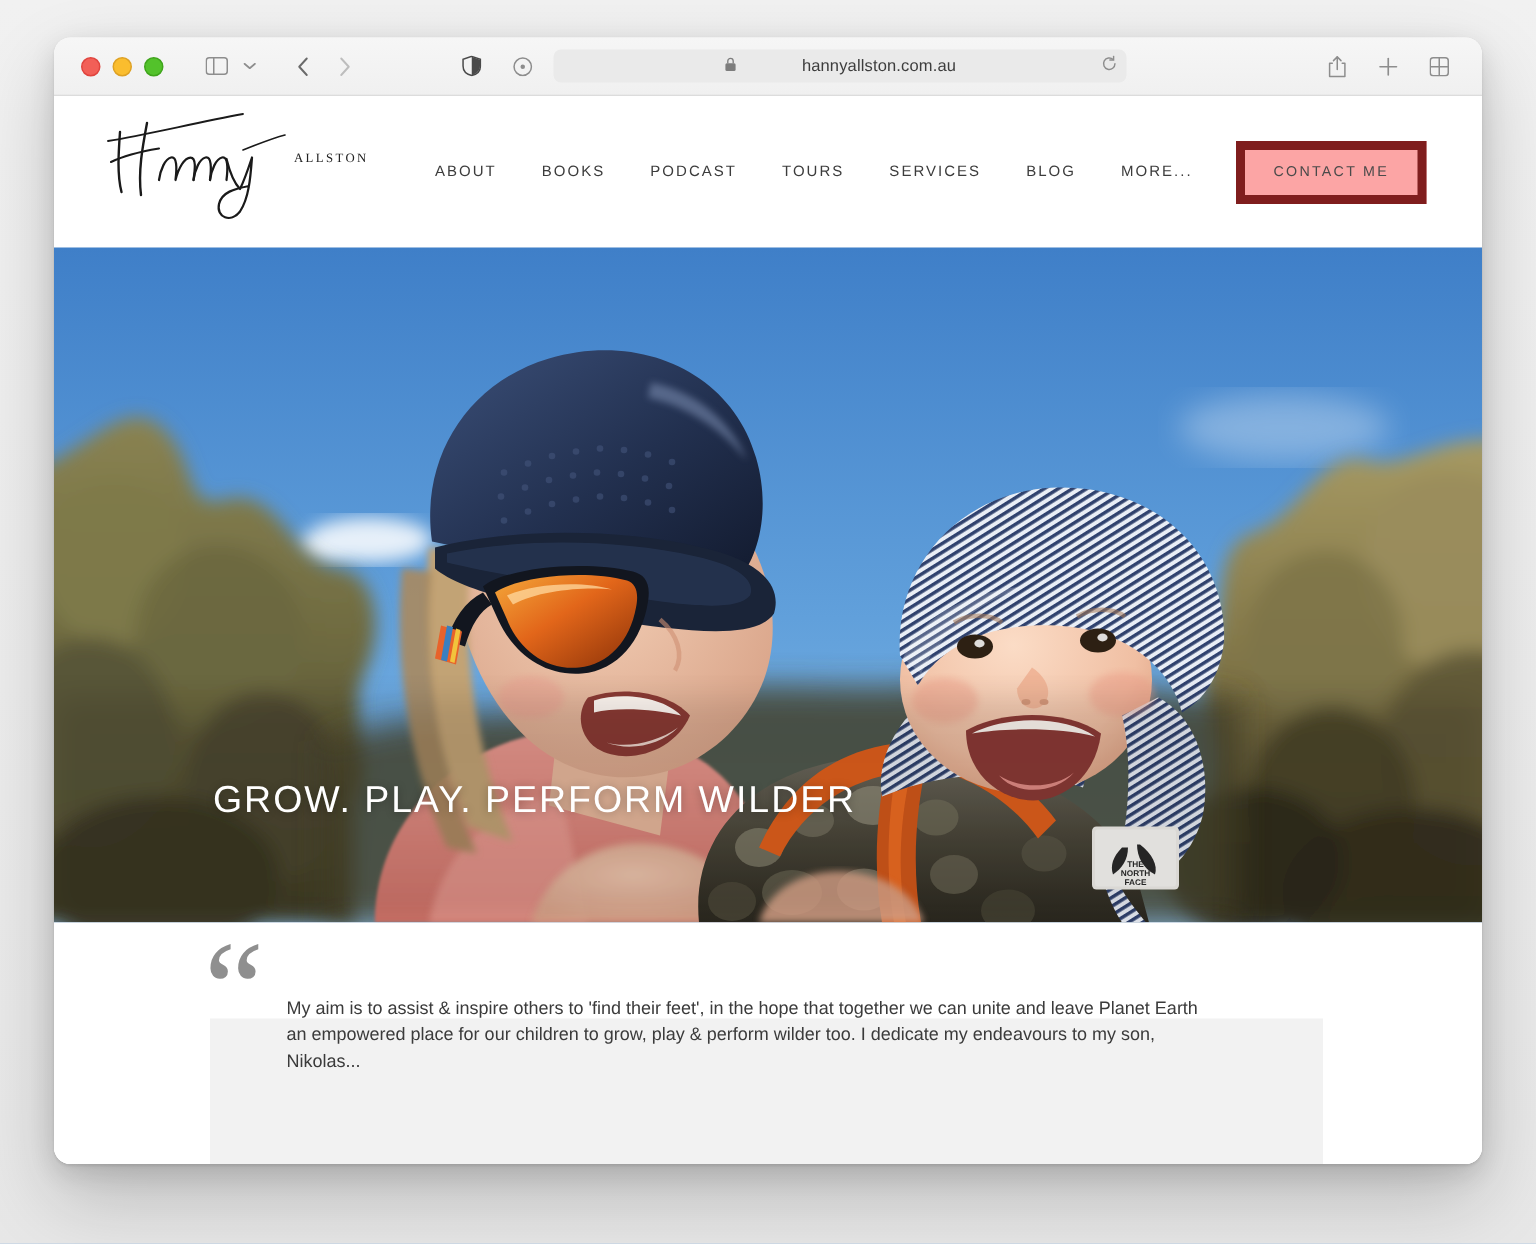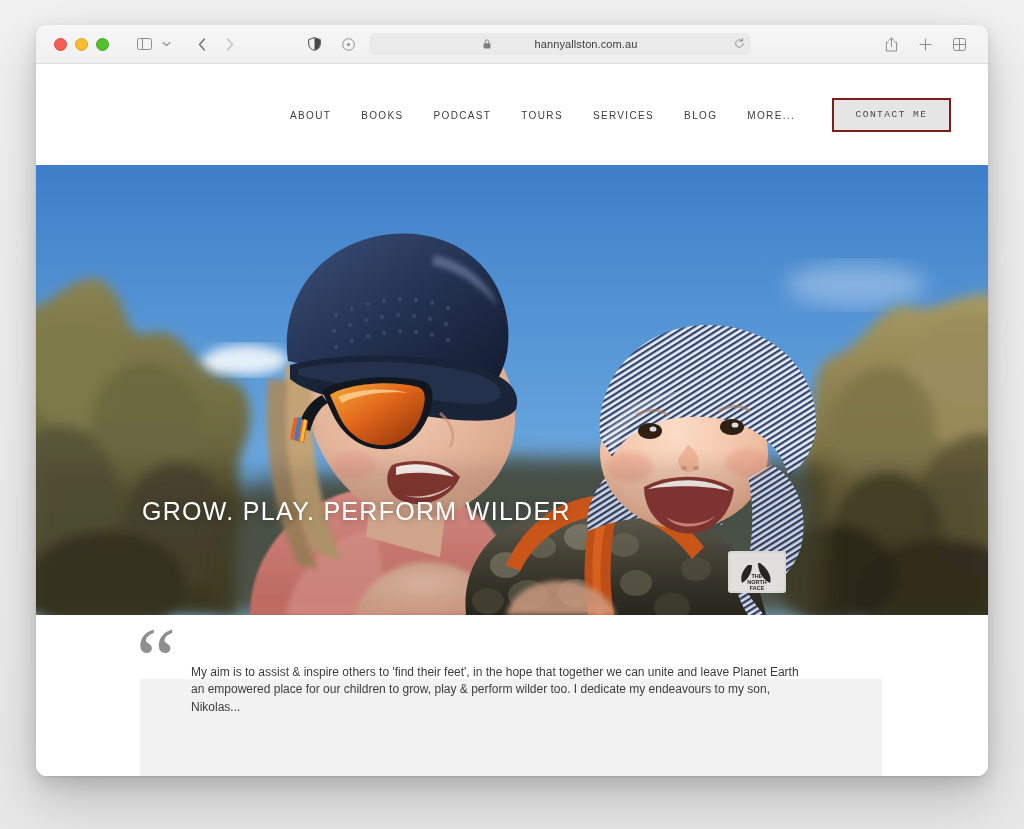--- a/index.html
+++ b/index.html
@@ -141,43 +141,42 @@
     color: #3c3c3c;
     text-transform: uppercase;
     white-space: nowrap;
   }
 
   .contact-btn {
     position: absolute;
     right: 37px; top: 50%;
     transform: translateY(-50%);
     width: 115px; height: 30px;
-    border: 2px solid #7f1d1d;
+    border: 6px solid #7f1d1d;
     display: flex; align-items: center; justify-content: center;
-    background: #e5e5e5;
-    font-family: Liberation Mono, monospace;
+    background: #fca5a5;
   }
   .contact-btn span {
     font-size: 9.5px;
     letter-spacing: 1.5px;
     color: #4a4a4a;
   }
 
   
   .hero {
     position: relative;
     height: 450px;
     overflow: hidden;
     background: #5a90cd;
   }
   .hero svg { position: absolute; left:0; top:0; width: 100%; height: 100%; }
   .hero-title {
     position: absolute;
     left: 106px;
-    top: 332px;
+    top: 354px;
     font-size: 25px;
     font-weight: 300;
     letter-spacing: 1.3px;
     color: #ffffff;
     text-shadow: 0 1px 6px rgba(0,0,0,0.28);
     white-space: nowrap;
   }
 
   
   .quote-section {
@@ -303,20 +302,37 @@
             <line x1="0.5" y1="6.5" x2="12.5" y2="6.5"></line>
           </svg>
         </div>
       </div>
     </div>
 
     <div class="viewport">
 
       <div class="site-header">
 
+        <div class="logo">
+          <svg class="sig" width="140" height="76" viewBox="0 0 140 76" fill="none" stroke="#1a1a1a" stroke-linecap="round" stroke-linejoin="round">
+            <path d="M10 16 C9 30, 8 44, 11 56" stroke-width="1.6"></path>
+            <path d="M28 10 C25 26, 22 42, 24 58" stroke-width="1.6"></path>
+            <path d="M4 36 C14 31, 24 29, 36 27" stroke-width="1.4"></path>
+            <path d="M2 22 C26 18, 60 10, 92 4" stroke-width="1.2"></path>
+            <path d="M36 48 C37 41, 40 34, 44 33 C48 32, 48 40, 47 48
+                     C49 40, 53 33, 57 33 C61 33, 60 41, 59 48" stroke-width="1.5"></path>
+            <path d="M59 48 C60 41, 63 34, 67 33 C71 32, 71 40, 70 48" stroke-width="1.5"></path>
+            <path d="M70 48 C71 41, 74 34, 78 33 C82 32, 82 40, 81 48" stroke-width="1.5"></path>
+            <path d="M81 34 C83 42, 86 50, 90 54 C92 50, 95 42, 98 33
+                     C97 46, 96 60, 90 69 C84 77, 74 73, 76 64
+                     C78 56, 86 54, 96 52" stroke-width="1.5"></path>
+            <path d="M92 28 C102 24, 112 20, 120 18" stroke-width="1.1"></path>
+          </svg>
+          <div class="allston">ALLSTON</div>
+        </div>
 
         <nav class="main-nav">
           <a class="nav-link">ABOUT</a>
           <a class="nav-link">BOOKS</a>
           <a class="nav-link">PODCAST</a>
           <a class="nav-link">TOURS</a>
           <a class="nav-link">SERVICES</a>
           <a class="nav-link">BLOG</a>
           <a class="nav-link">MORE...</a>
         </nav>

